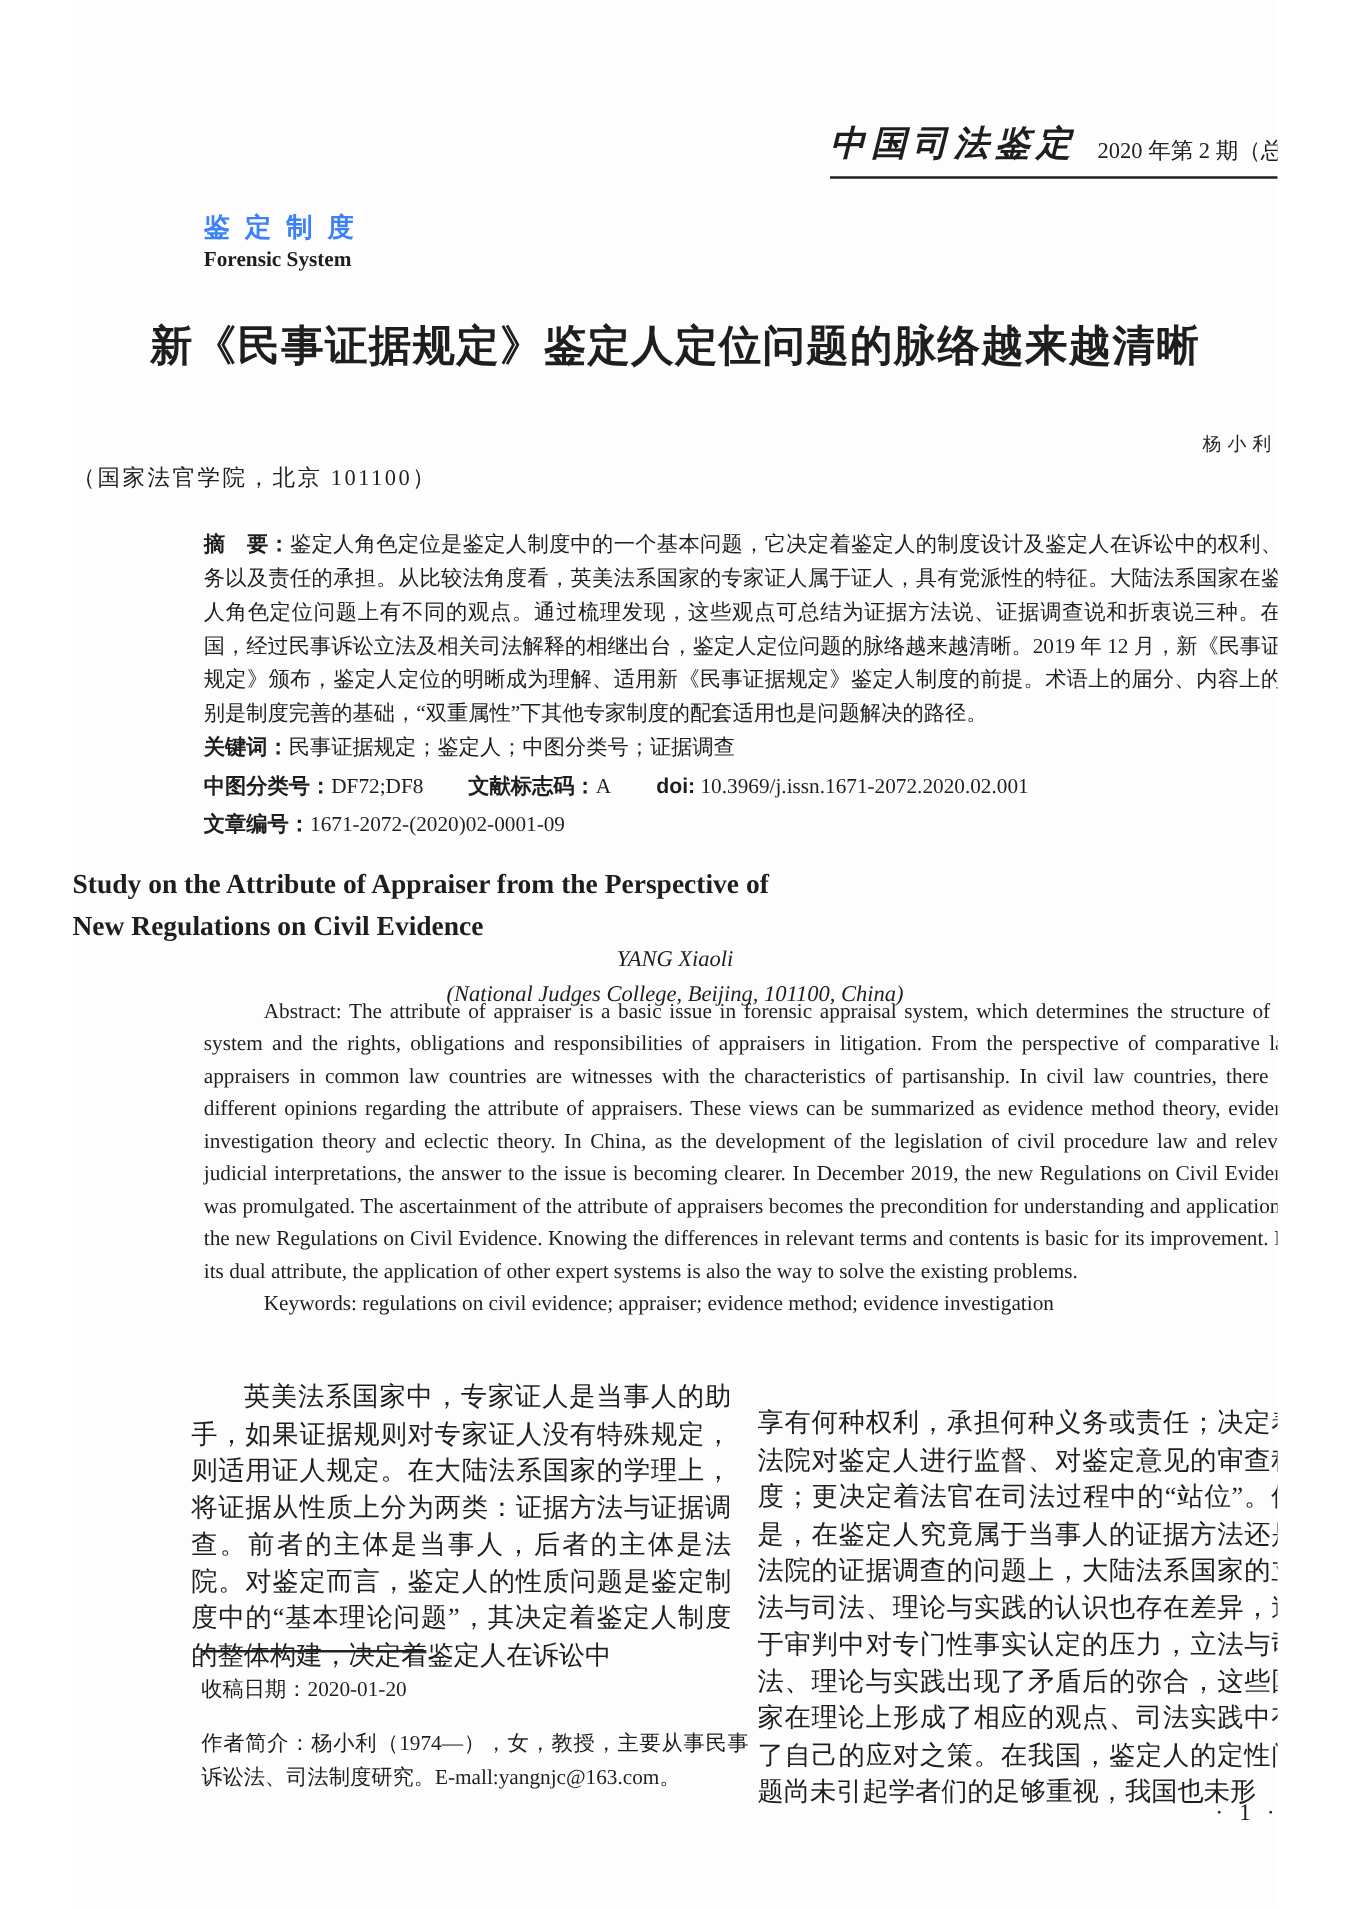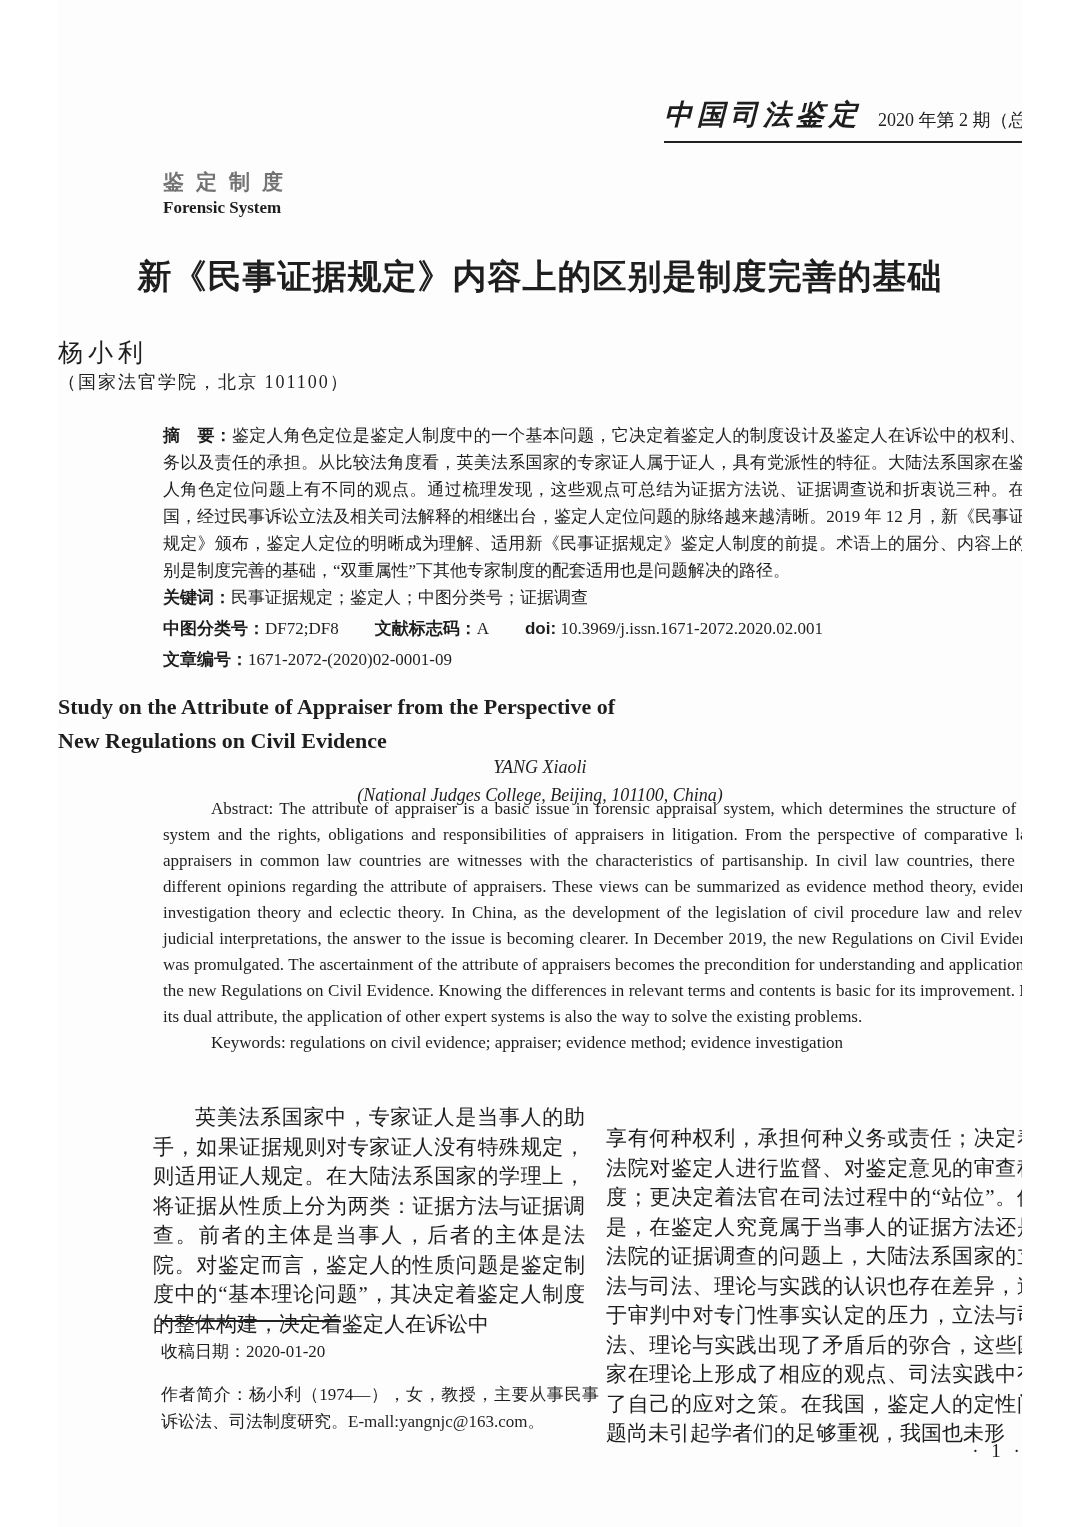--- a/index.html
+++ b/index.html
@@ -17,30 +17,30 @@
   }
   .journal-name {
     font-family:"DejaVu Serif", serif; font-weight:bold; font-style:italic;
     font-size:28px; letter-spacing:5px; white-space:nowrap;
   }
   .journal-issue { font-size:18px; white-space:nowrap; padding-bottom:2px; }
   
   .section-label { position:absolute; top:168px; left:105px; }
   .section-zh {
     font-family:Liberation Serif, serif; font-weight:bold;
-    font-size:21px; letter-spacing:12px; color:#737373;
+    font-size:21px; letter-spacing:12px; color:#3b82f6;
   }
   .section-en { font-weight:bold; font-size:17px; margin-top:2px; }
   
   .title-zh {
     position:absolute; top:254px; left:0; width:100%; text-align:center;
     font-family:"Liberation Sans", sans-serif; font-weight:bold;
     font-size:34px; letter-spacing:1px;
   }
-  .author-zh { position:absolute; top:336px; left:0; width:100%; text-align:left; font-size:25px; letter-spacing:5px; }
+  .author-zh { position:absolute; top:346px; left:0; width:100%; text-align:right; font-size:15px; letter-spacing:5px; }
   .affil-zh  { position:absolute; top:370px; left:0; width:100%; font-size:18px; letter-spacing:2px; }
   
   .meta-block { position:absolute; top:422px; left:105px; width:880px; font-size:17px; line-height:27px; }
   .meta-block p { text-align:justify; }
   .meta-label { font-family:"Liberation Sans", sans-serif; font-weight:bold; }
   .id-line { margin-top:4px; }
   .id-line .gap { display:inline-block; width:36px; }
   .article-line { margin-top:4px; }
   
   .title-en {
@@ -76,21 +76,21 @@
   <div class="journal-header">
     <span class="journal-name">中国司法鉴定</span>
     <span class="journal-issue">2020 年第 2 期（总第 192 期）</span>
   </div>
 
   <div class="section-label">
     <div class="section-zh">鉴定制度</div>
     <div class="section-en">Forensic System</div>
   </div>
 
-  <h1 class="title-zh">新《民事证据规定》内容上的区别是制度完善的基础</h1>
+  <h1 class="title-zh">新《民事证据规定》鉴定人定位问题的脉络越来越清晰</h1>
   <div class="author-zh">杨小利</div>
   <div class="affil-zh">（国家法官学院，北京 101100）</div>
 
   <div class="meta-block">
     <p><span class="meta-label">摘　要：</span><span>鉴定人角色定位是鉴定人制度中的一个基本问题，它决定着鉴定人的制度设计及鉴定人在诉讼中的权利、义务以及责任的承担。从比较法角度看，英美法系国家的专家证人属于证人，具有党派性的特征。大陆法系国家在鉴定人角色定位问题上有不同的观点。通过梳理发现，这些观点可总结为证据方法说、证据调查说和折衷说三种。在我国，经过民事诉讼立法及相关司法解释的相继出台，鉴定人定位问题的脉络越来越清晰。2019 年 12 月，新《民事证据规定》颁布，鉴定人定位的明晰成为理解、适用新《民事证据规定》鉴定人制度的前提。术语上的届分、内容上的区别是制度完善的基础，“双重属性”下其他专家制度的配套适用也是问题解决的路径。</span></p>
     <p><span class="meta-label">关键词：</span><span>民事证据规定；鉴定人；中图分类号；证据调查</span></p>
     <p class="id-line"><span class="meta-label">中图分类号：</span><span>DF72;DF8</span><span class="gap"></span><span class="meta-label">文献标志码：</span><span>A</span><span class="gap"></span><span class="meta-label">doi:</span> <span>10.3969/j.issn.1671-2072.2020.02.001</span></p>
     <p class="article-line"><span class="meta-label">文章编号：</span><span>1671-2072-(2020)02-0001-09</span></p>
   </div>
 

